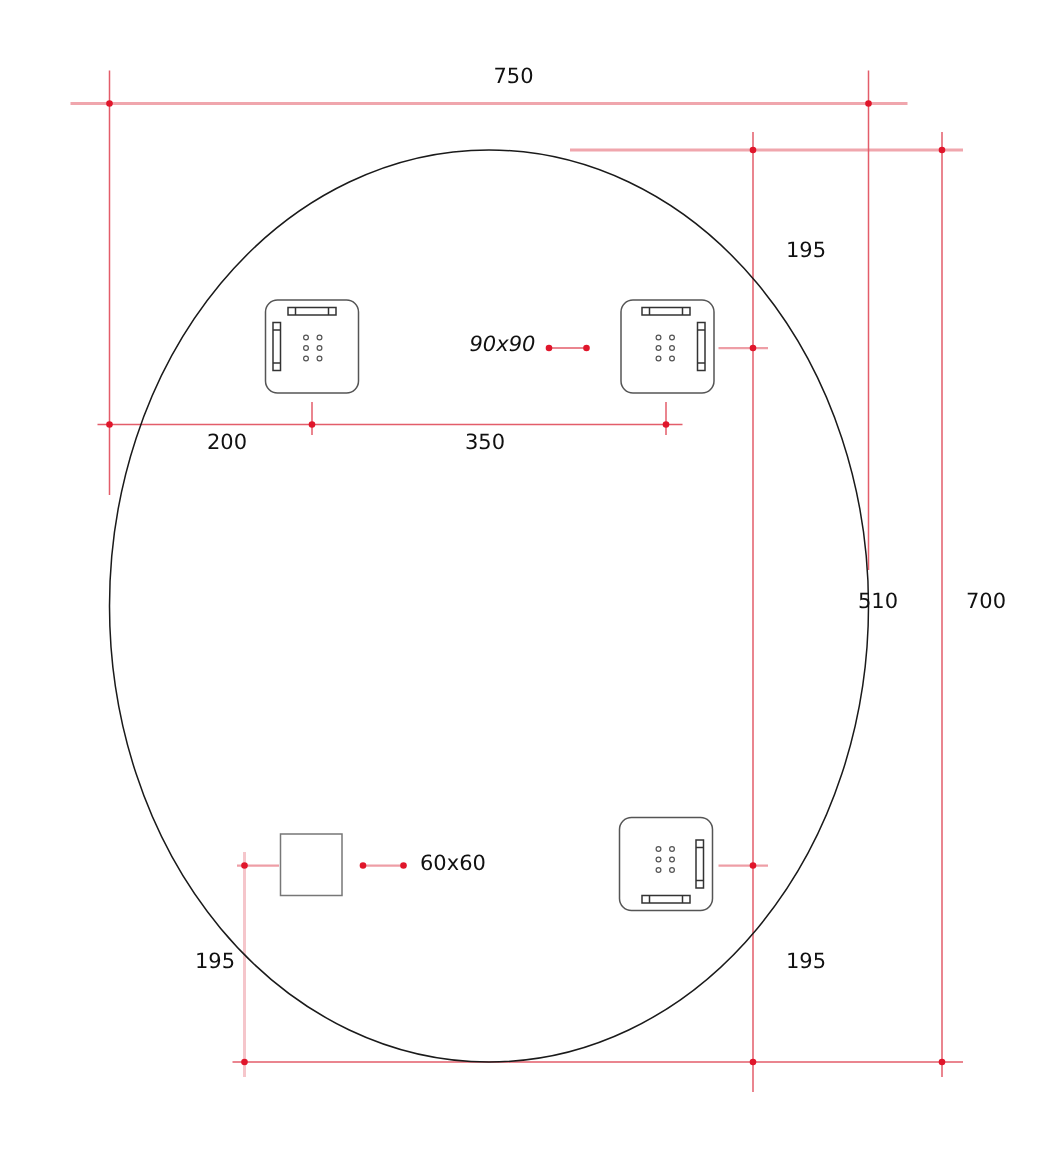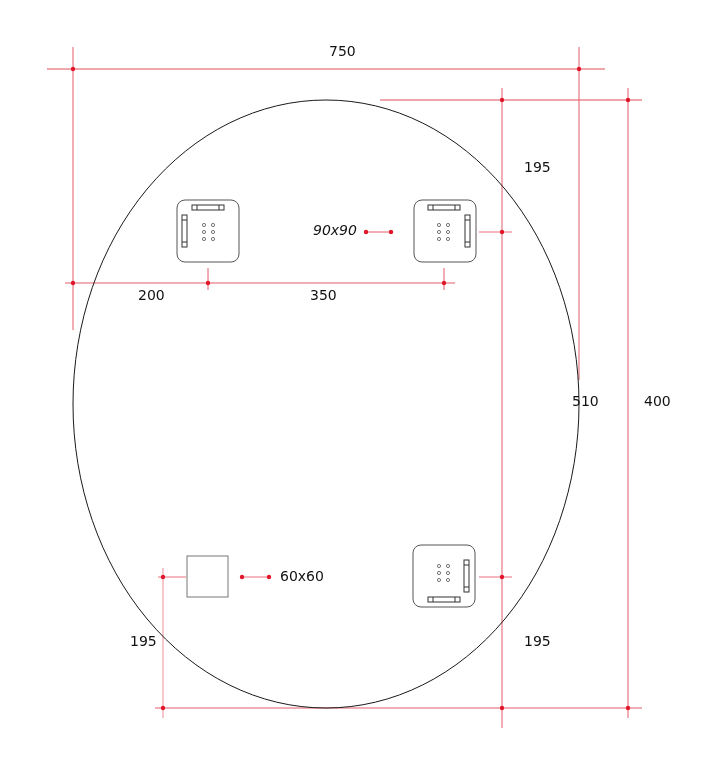--- a/index.html
+++ b/index.html
@@ -113,16 +113,16 @@
 
   <rect x="187" y="556" width="41" height="41" fill="#ffffff" stroke="#777777" stroke-width="1"></rect>
 </svg>
 
 <span class="dim-label" style="left:309px; top:44px;margin-left:20px;">750</span>
 <span class="dim-label" style="left:524px; top:160px;">195</span>
 <span class="dim-label" style="left:313px; top:223px;font-style:italic;">90x90</span>
 <span class="dim-label" style="left:138px; top:288px;">200</span>
 <span class="dim-label" style="left:310px; top:288px;">350</span>
 <span class="dim-label" style="left:524px; top:394px;margin-left:48px;">510</span>
-<span class="dim-label" style="left:644px; top:394px;">400</span>
+<span class="dim-label" style="left:644px; top:394px;">700</span>
 <span class="dim-label" style="left:280px; top:569px;">60x60</span>
 <span class="dim-label" style="left:130px; top:634px;">195</span>
 <span class="dim-label" style="left:524px; top:634px;">195</span>
 
 </body></html>

